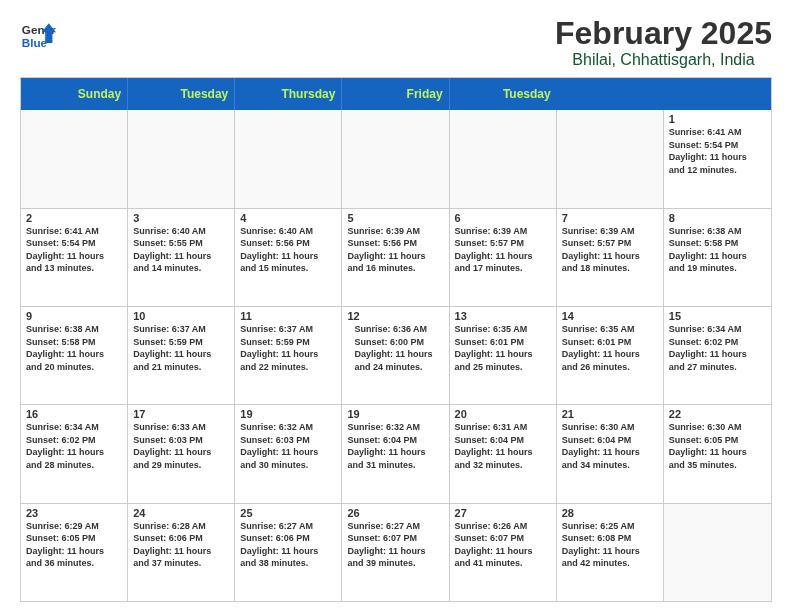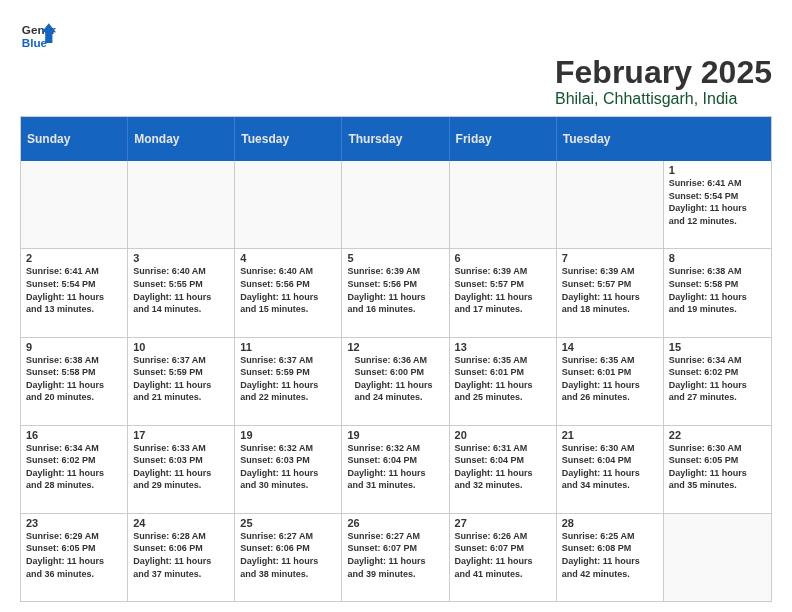--- a/index.html
+++ b/index.html
@@ -26,22 +26,21 @@
     .logo {
       display: flex;
       align-items: center;
       gap: 0;
     }
     .logo-icon {
       width: 36px;
       height: 36px;
     }
     .title-area {
-      text-align: left;
-      margin-top: 39px;
+      text-align: center;
     }
     .month-title {
       font-size: 32px;
       font-weight: bold;
       color: #333;
       line-height: 1.1;
     }
     .location {
       font-size: 16px;
       color: #14532d;
@@ -51,25 +50,25 @@
       display: flex;
       flex-direction: column;
       border: 1px solid #ccc;
     }
     .cal-header {
       display: grid;
       grid-template-columns: repeat(7, 1fr);
       background: #1565C0;
     }
     .cal-header-cell {
-      color: #e5e5e5;
+      color: #bef264;
       font-weight: bold;
       font-size: 12px;
-      padding: 15px 6px;
-      text-align: left;
+      padding: 9px 6px;
+      text-align: right;
       border-right: 1px solid #3a7bd5;
     }
     .cal-header-cell:last-child { border-right: none; }
     .cal-body {
       display: flex;
       flex-direction: column;
       flex: 1;
     }
     .cal-row {
       display: grid;
@@ -115,21 +114,20 @@
     </div>
     <div class="title-area">
       <div class="month-title">February 2025</div>
       <div class="location">Bhilai, Chhattisgarh, India</div>
     </div>
   </div>
 
   <div class="calendar">
     <div class="cal-header">
     <div class="cal-header-cell">Sunday</div>
-        <div class="cal-header-cell">Monday</div>
         <div class="cal-header-cell">Tuesday</div>
         <div class="cal-header-cell">Thursday</div>
         <div class="cal-header-cell">Friday</div>
         <div class="cal-header-cell">Tuesday</div>
       </div>
     <div class="cal-body">
     <div class="cal-row">
           <div class="cal-cell empty"></div>
           <div class="cal-cell empty"></div>
           <div class="cal-cell empty"></div>

